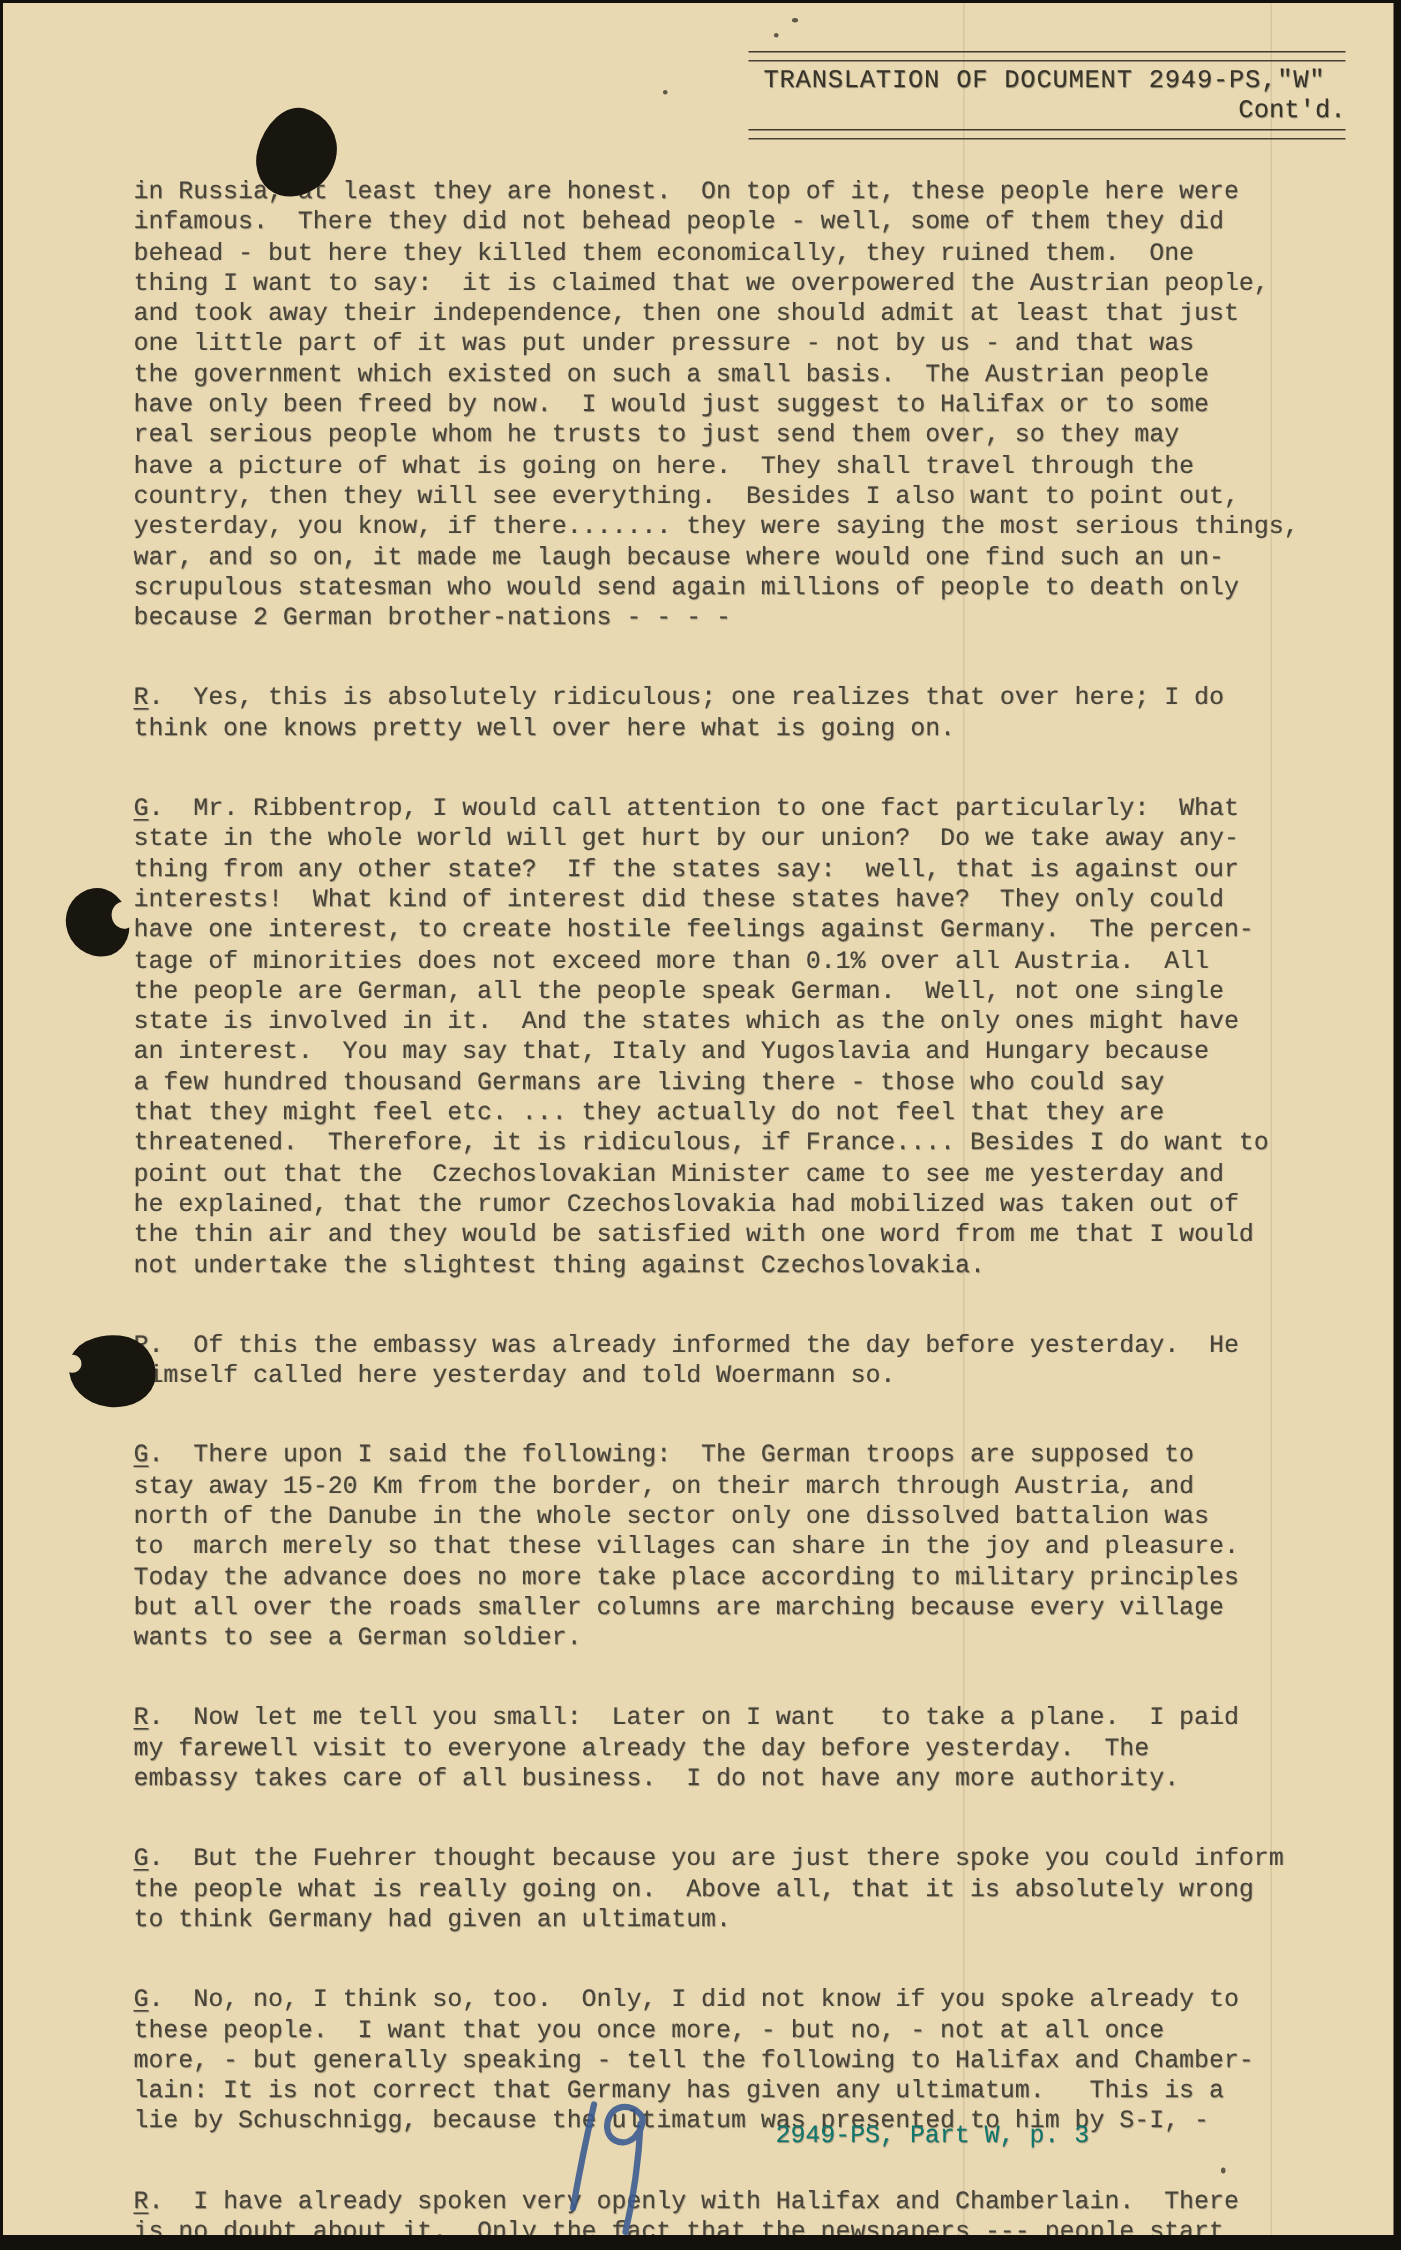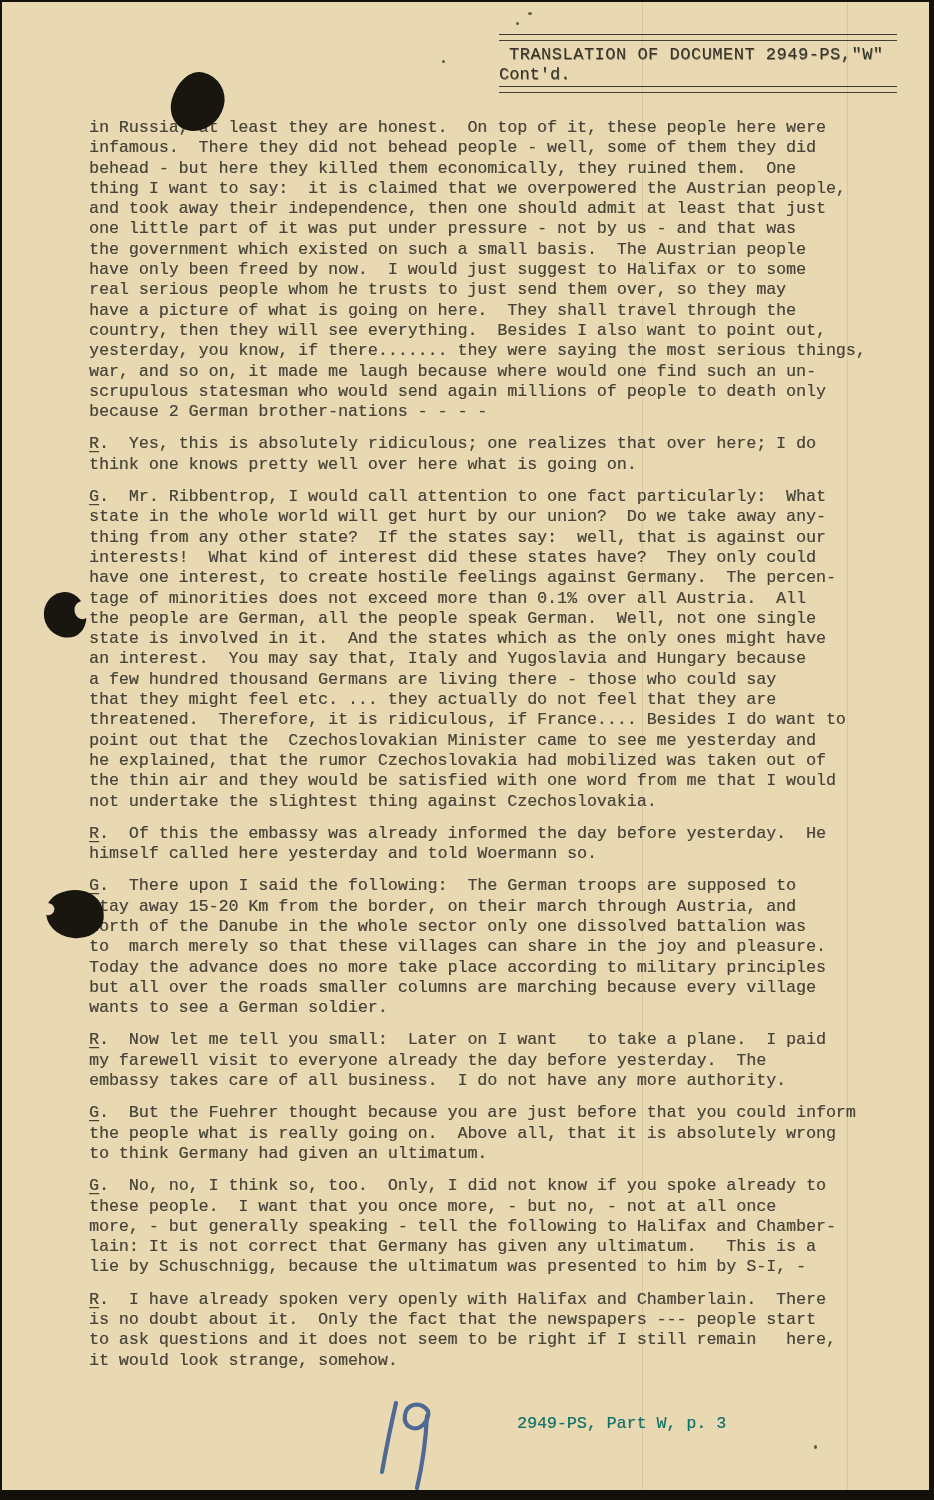--- a/index.html
+++ b/index.html
@@ -33,32 +33,32 @@
   .rule2 {
     height:5px;
     border-top:1.6px solid #3c382d;
     border-bottom:1.6px solid #464134;
   }
   .doc-header .title {
     font-size:17px; letter-spacing:0.5px; padding-left:10px; margin-top:4px;
     white-space:nowrap; text-shadow:0.5px 0.5px 0.6px rgba(56,52,42,0.55);
   }
   .doc-header .subtitle {
-    font-size:17px; text-align:left; margin:1px 0 2px 0;
+    font-size:17px; text-align:right; margin:1px 0 2px 0;
     text-shadow:0.5px 0.5px 0.6px rgba(56,52,42,0.55);
   }
 
   
   .typed-body {
     position:absolute; left:87px; top:116px; width:802px;
     font-size:16.6px; line-height:20.3px; color:#49443a;
     text-shadow:0.45px 0.45px 0.55px rgba(73,66,52,0.5);
   }
   .para { white-space:pre-wrap; }
-  .para + .para { margin-top:12px; }
+  .para + .para { margin-top:33px; }
   .speaker { text-decoration:underline; text-underline-offset:3px; }
 
   
   .blot { position:absolute; background:#191610; }
   .blot-top {
     left:170px; top:70px; width:52px; height:60px;
     border-radius:46% 54% 58% 42% / 58% 46% 54% 42%;
     transform:rotate(14deg);
   }
   .blot-left-1 {
@@ -150,21 +150,21 @@
     <div class="para"><span class="speaker">G</span><span>.  There upon I said the following:  The German troops are supposed to
 stay away 15-20 Km from the border, on their march through Austria, and
 north of the Danube in the whole sector only one dissolved battalion was
 to  march merely so that these villages can share in the joy and pleasure.
 Today the advance does no more take place according to military principles
 but all over the roads smaller columns are marching because every village
 wants to see a German soldier.</span></div>
     <div class="para"><span class="speaker">R</span><span>.  Now let me tell you small:  Later on I want   to take a plane.  I paid
 my farewell visit to everyone already the day before yesterday.  The
 embassy takes care of all business.  I do not have any more authority.</span></div>
-    <div class="para"><span class="speaker">G</span><span>.  But the Fuehrer thought because you are just before that you could inform
+    <div class="para"><span class="speaker">G</span><span>.  But the Fuehrer thought because you are just there spoke you could inform
 the people what is really going on.  Above all, that it is absolutely wrong
 to think Germany had given an ultimatum.</span></div>
     <div class="para"><span class="speaker">G</span><span>.  No, no, I think so, too.  Only, I did not know if you spoke already to
 these people.  I want that you once more, - but no, - not at all once
 more, - but generally speaking - tell the following to Halifax and Chamber-
 lain: It is not correct that Germany has given any ultimatum.   This is a
 lie by Schuschnigg, because the ultimatum was presented to him by S-I, -</span></div>
     <div class="para"><span class="speaker">R</span><span>.  I have already spoken very openly with Halifax and Chamberlain.  There
 is no doubt about it.  Only the fact that the newspapers --- people start
 to ask questions and it does not seem to be right if I still remain   here,

